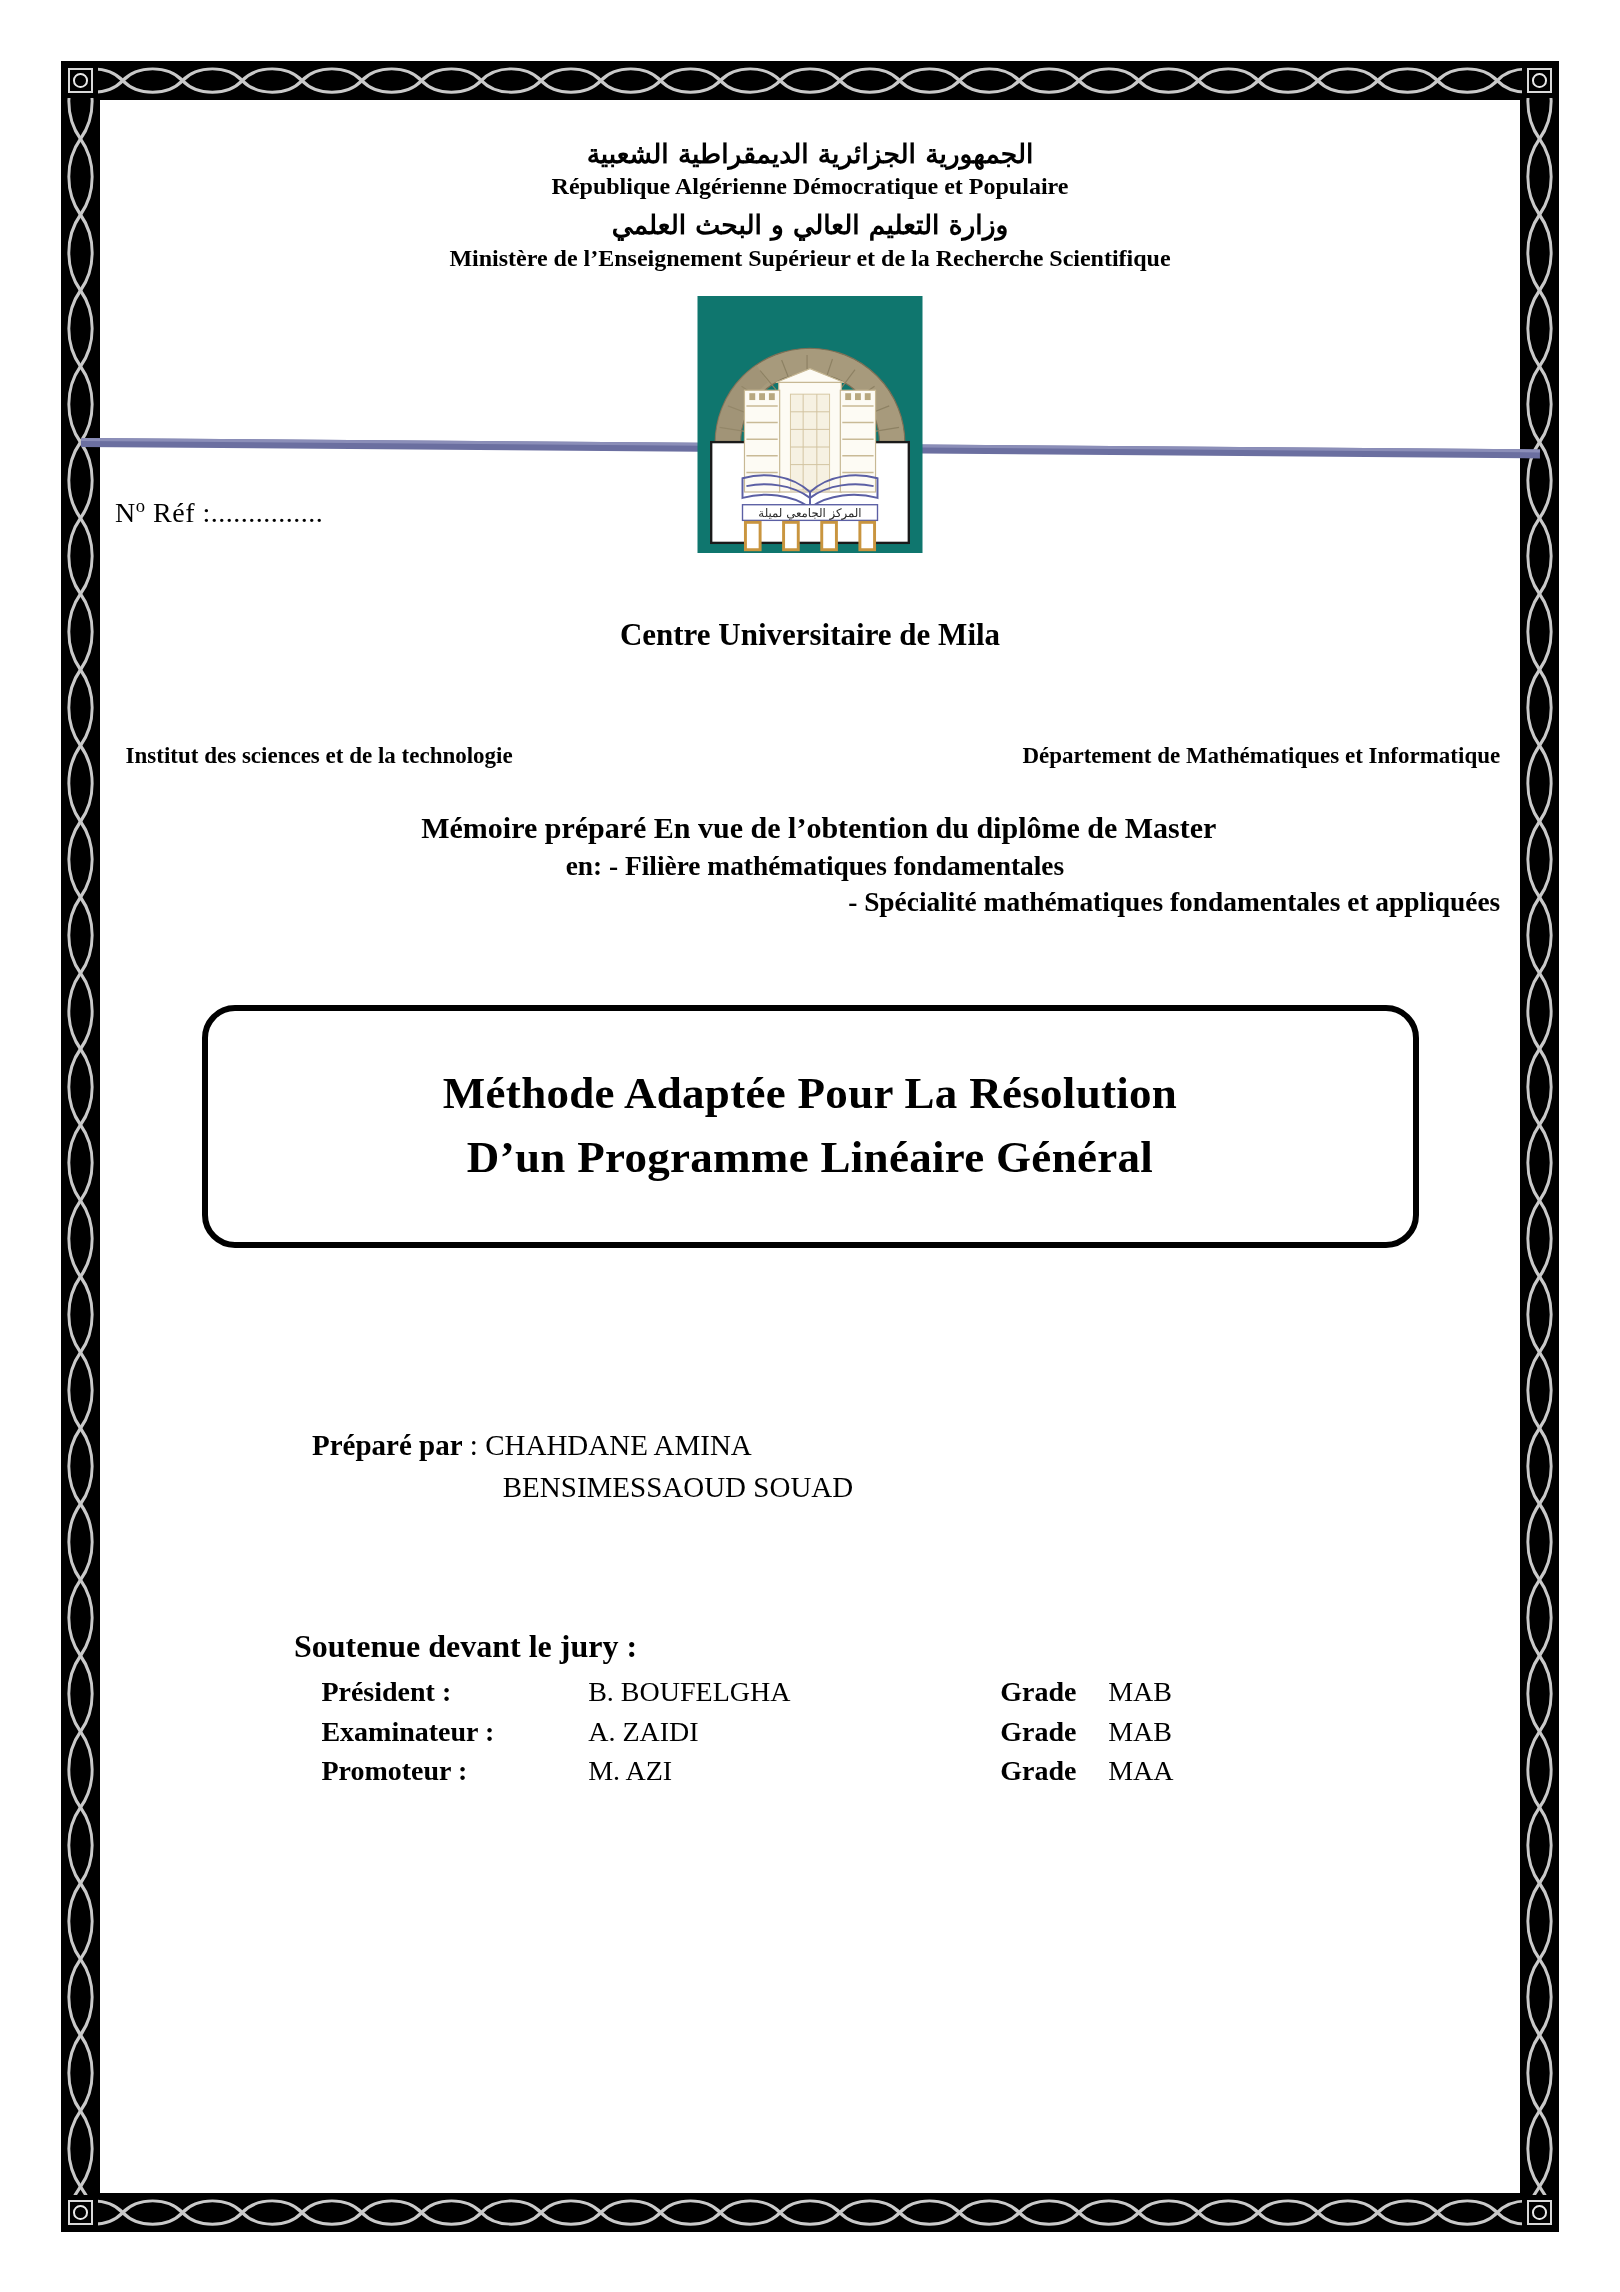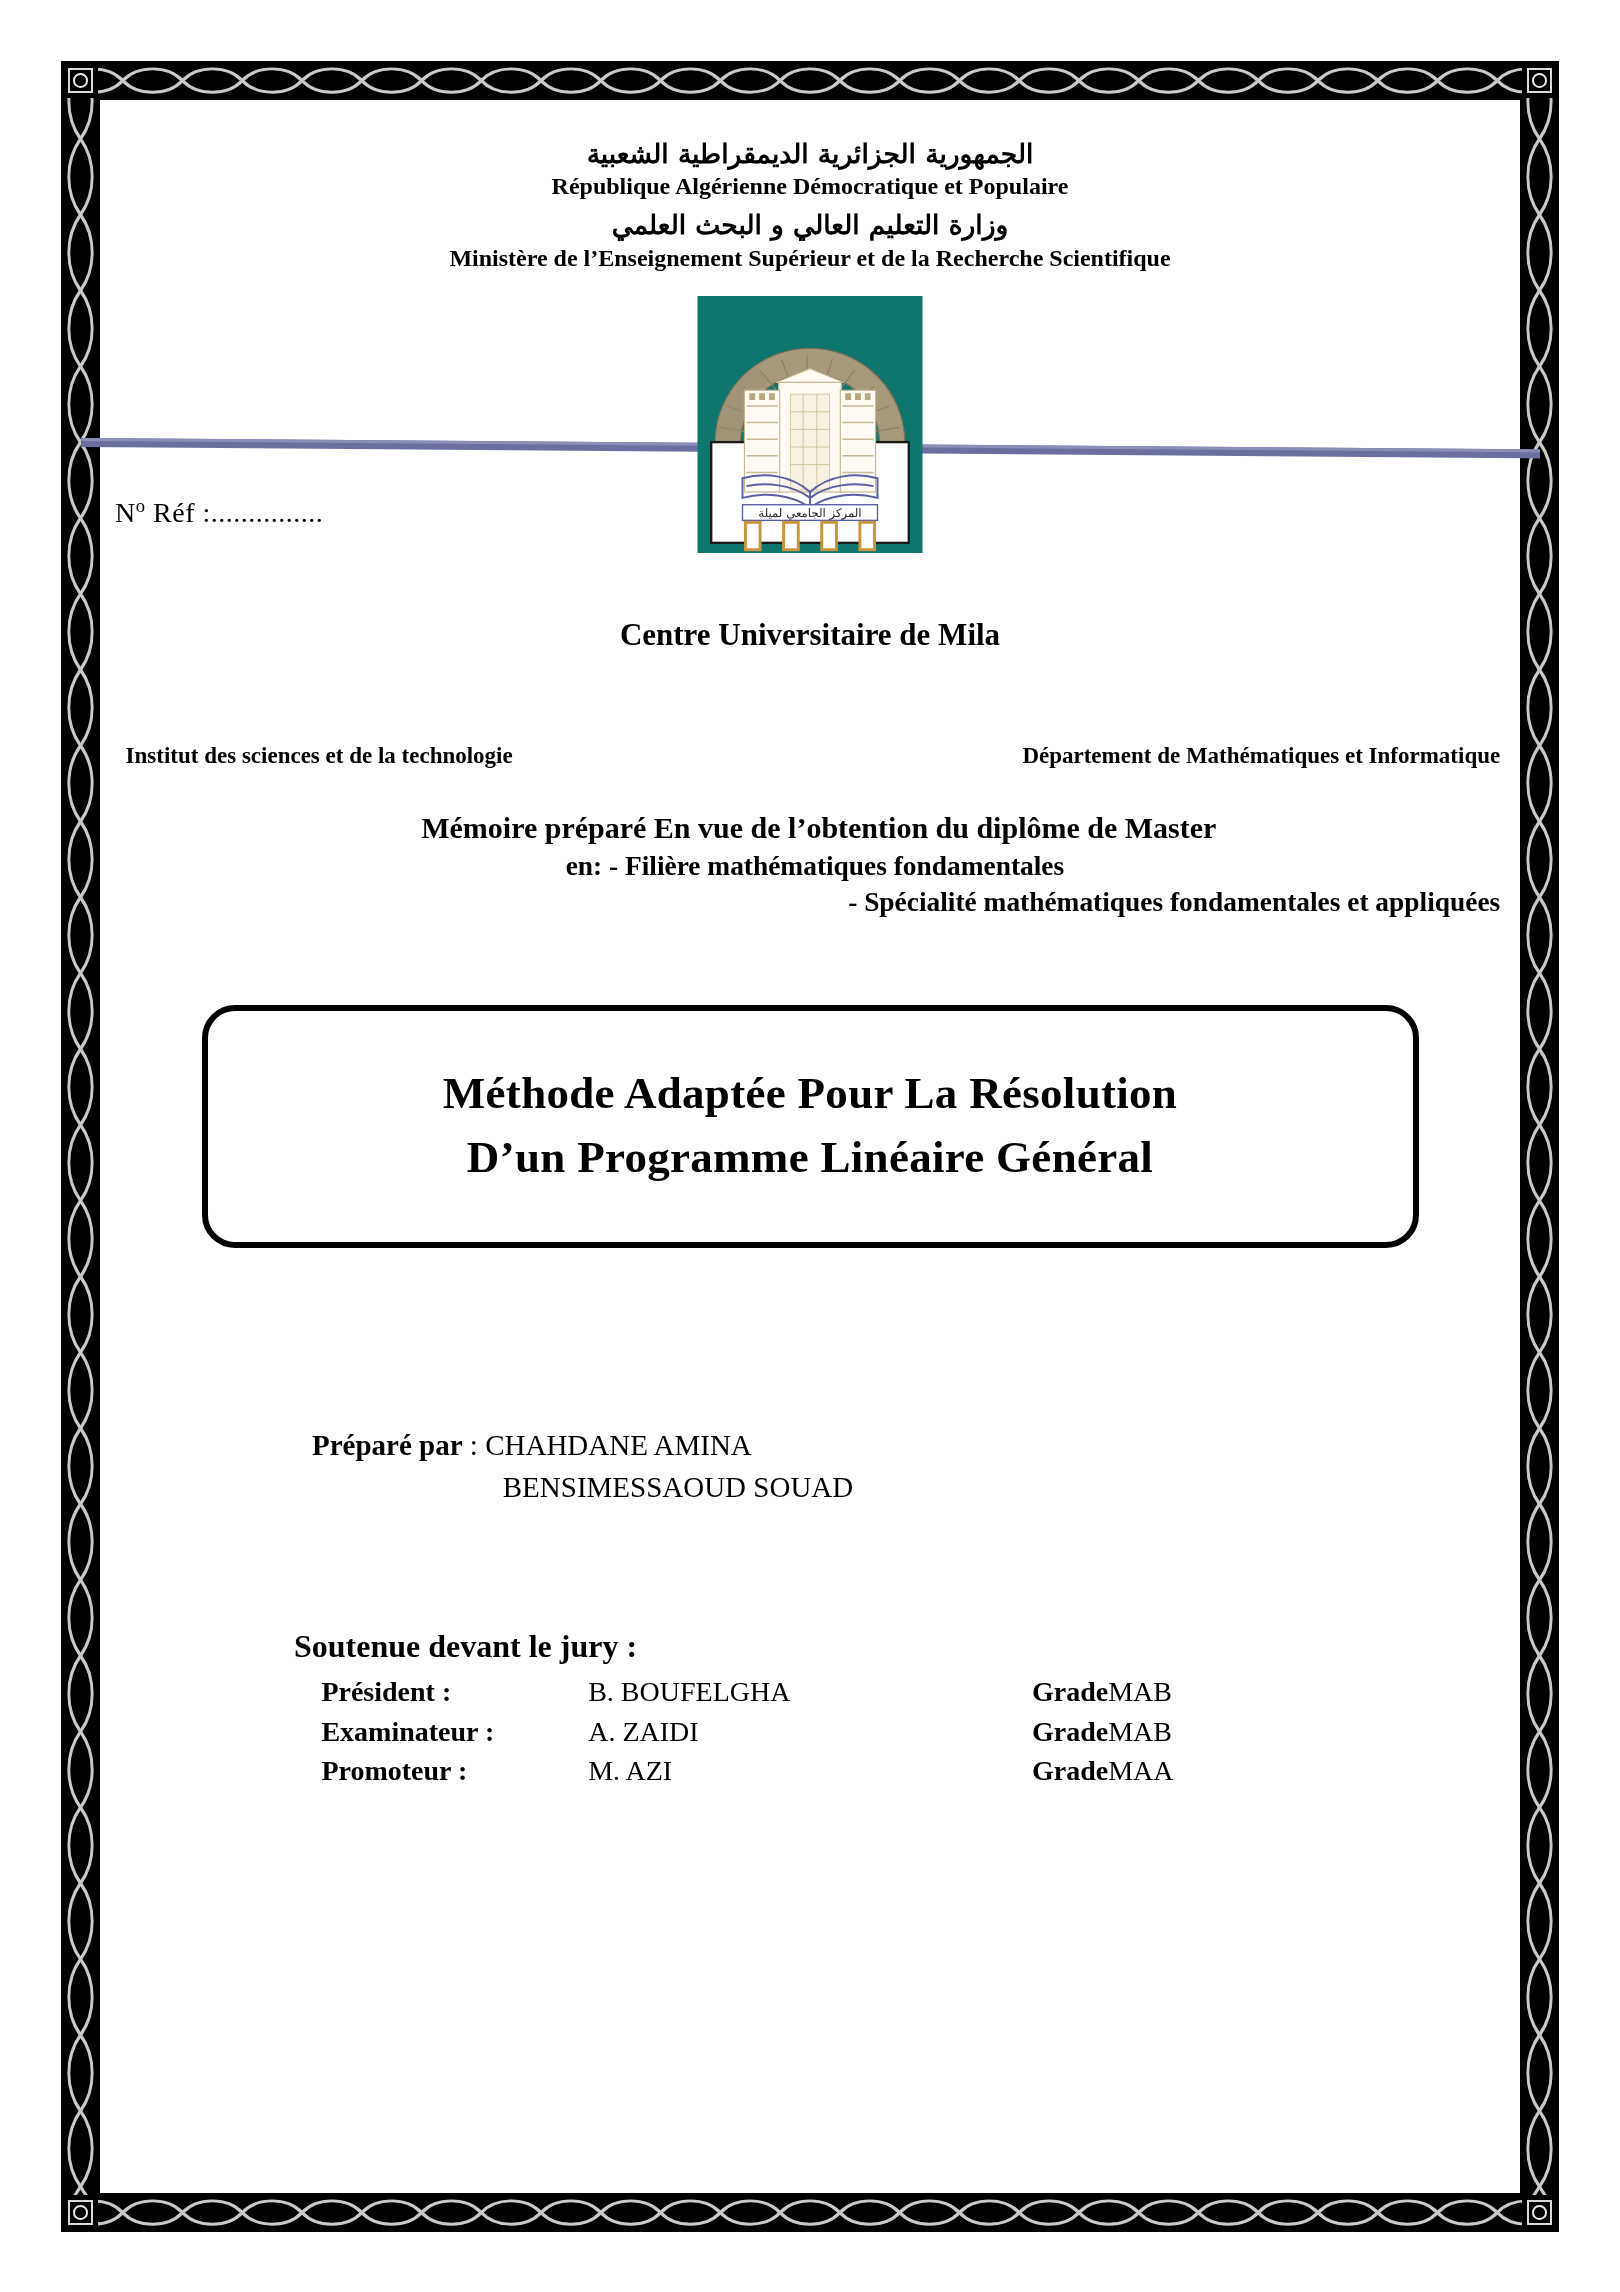--- a/index.html
+++ b/index.html
@@ -250,21 +250,20 @@
   }
   .jury-name {
     width: 412px;
     flex: none;
     padding-left: 9.8px;
   }
   .jury-grade-lbl {
     font-weight: bold;
     width: 108px;
     flex: none;
-    text-align: right;
   }
   .jury-grade-val { flex: none; }
 
   
   .year {
     text-align: center;
     font-weight: bold;
     font-size: 34px;
     margin-top: 165px;
     padding-right: 23.5px;

